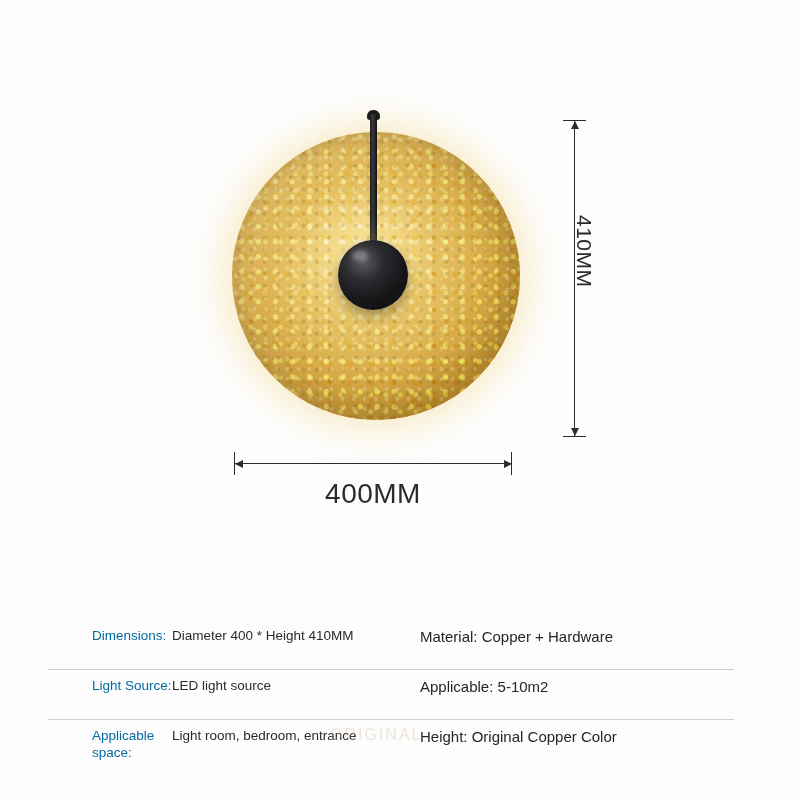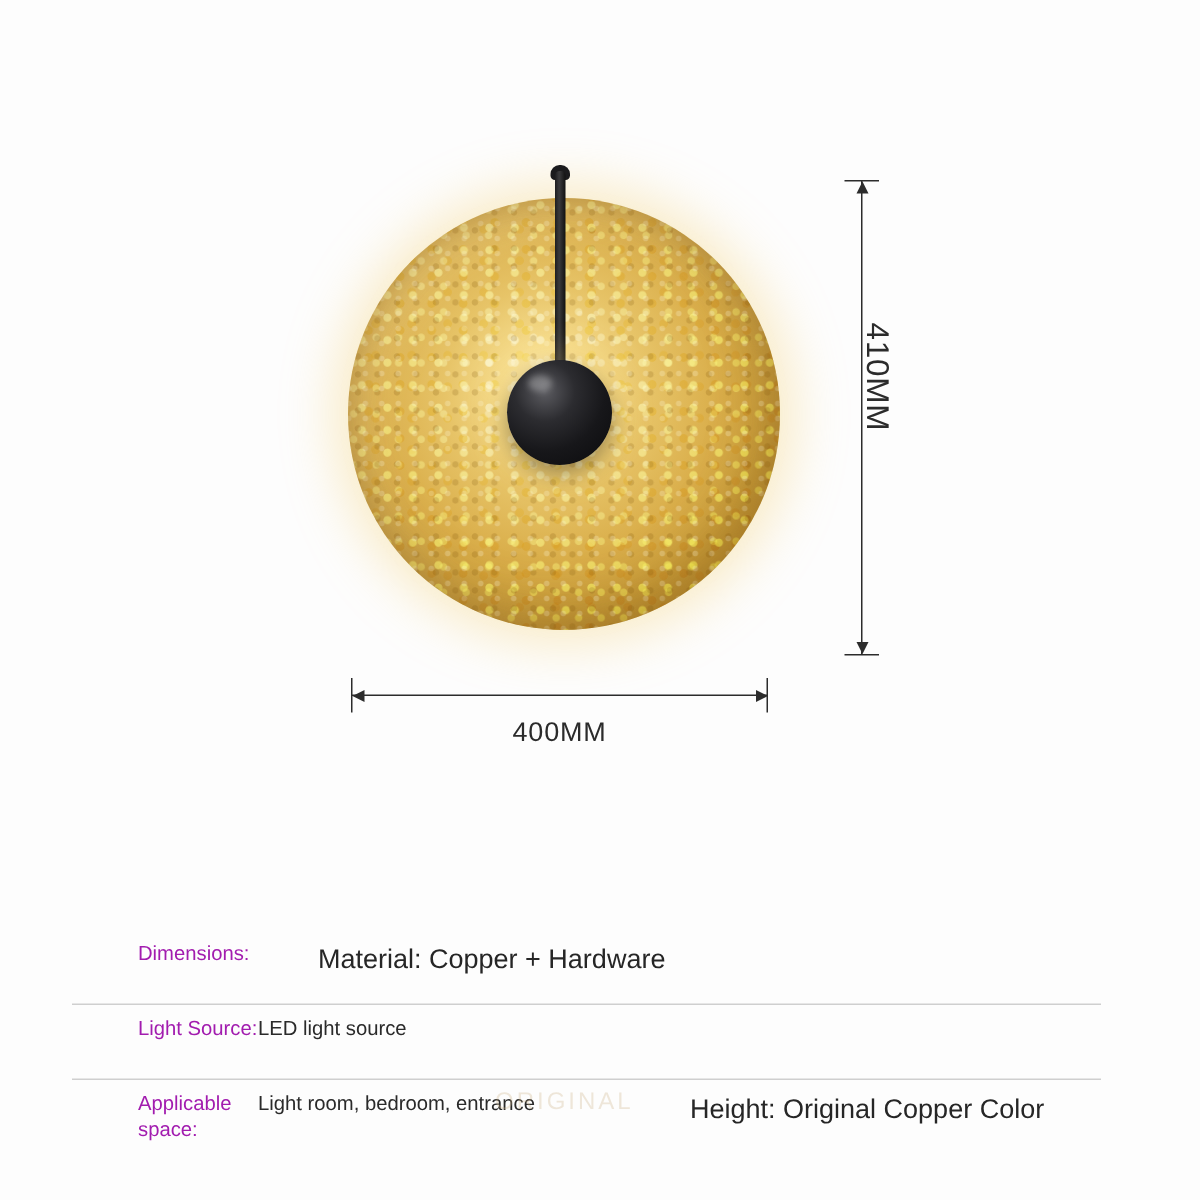--- a/index.html
+++ b/index.html
@@ -185,21 +185,21 @@
   .arrow-right {
     left: 504px; top: 460px;
     border-top: 4px solid transparent; border-bottom: 4px solid transparent;
     border-left: 8px solid #2c2c2c;
   }
   .dim-h-label {
     position: absolute;
     left: 273px; top: 478px;
     width: 200px;
     text-align: center;
-    font-size: 18px;
+    font-size: 28px;
     color: #2b2b2b;
     letter-spacing: 0.5px;
   }
 
   
   .ghost {
     position: absolute;
     left: 330px; top: 726px;
     font-size: 16px;
     color: rgba(205,180,135,0.30);
@@ -219,36 +219,35 @@
     min-height: 50px;
     border-bottom: 1px solid #cfcfcf;
     padding: 8px 0 6px 0;
   }
   .spec-row:last-child { border-bottom: none; justify-content: space-between; }
   .spec-label {
     width: 124px;
     flex: 0 0 124px;
     padding-left: 44px;
     font-size: 13.5px;
-    color: #a21caf;
+    color: #0369a1;
     line-height: 1.25;
   }
   .spec-value {
     flex: 0 0 248px;
     width: 248px;
     font-size: 13.5px;
     color: #2a2a2a;
     line-height: 1.25;
   }
   .spec-right {
     flex: 1 1 auto;
-    font-size: 18px;
+    font-size: 15px;
     color: #262626;
     line-height: 1.25;
-    margin-left: 40px;
   }
 </style>
 </head>
 <body>
 
 <div id="page">
 
   <div id="product-area">
 
     <div class="glow"></div>
@@ -277,26 +276,28 @@
     <div class="dim-h-tick-r"></div>
     <div class="arrow arrow-left"></div>
     <div class="arrow arrow-right"></div>
     <div class="dim-h-label">400MM</div>
   </div>
 
   <div id="spec-table">
 
     <div class="spec-row">
       <div class="spec-label">Dimensions:</div>
+      <div class="spec-value">Diameter 400 * Height 410MM</div>
       <div class="spec-right">Material: Copper + Hardware</div>
     </div>
 
     <div class="spec-row">
       <div class="spec-label">Light Source:</div>
       <div class="spec-value">LED light source</div>
+      <div class="spec-right">Applicable: 5-10m2</div>
     </div>
 
     <div class="spec-row">
       <div class="spec-label">Applicable space:</div>
       <div class="spec-value">Light room, bedroom, entrance</div>
       <div class="spec-right">Height: Original Copper Color</div>
     </div>
   </div>
 
   <div class="ghost">ORIGINAL</div>

